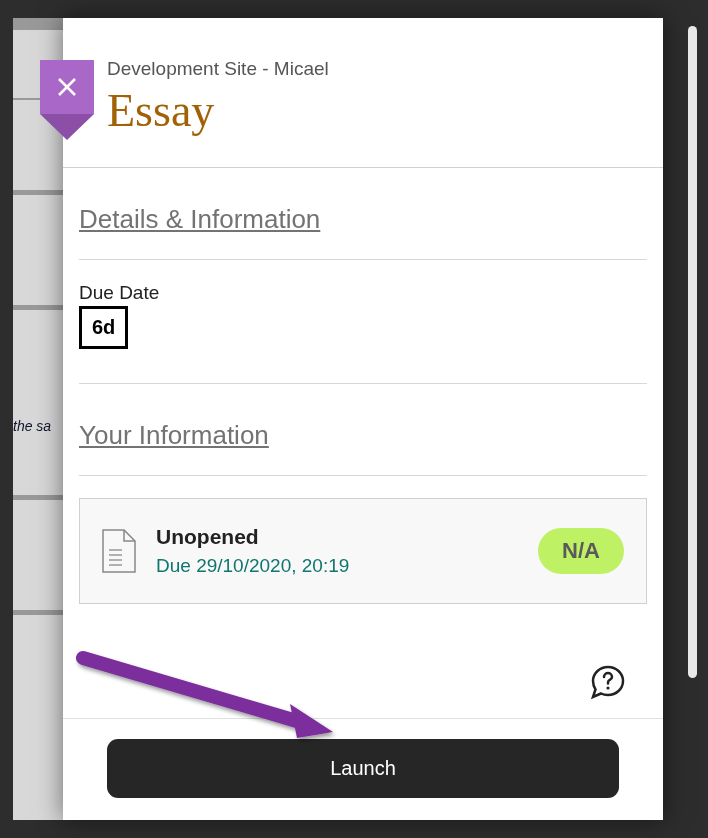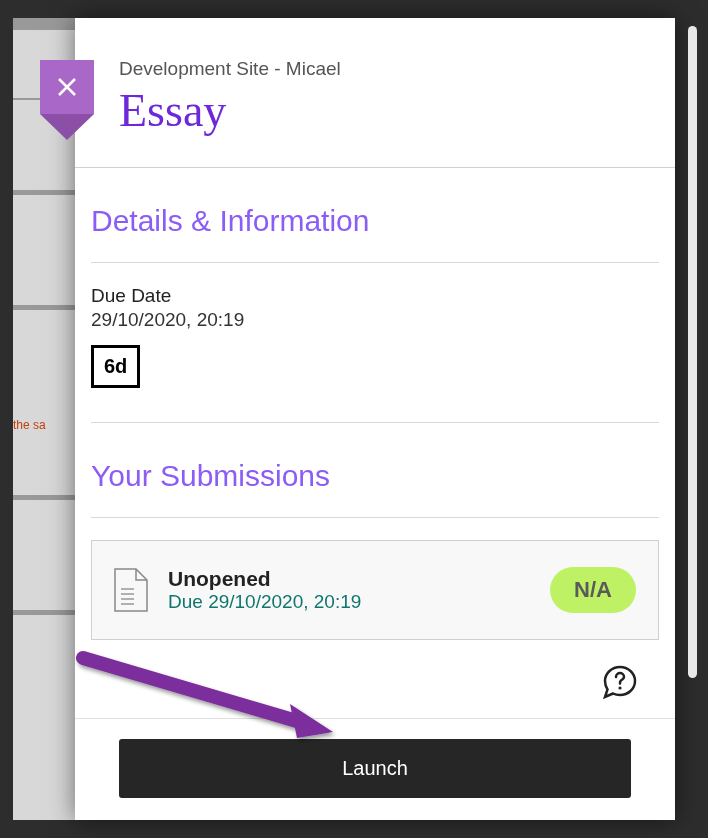--- a/index.html
+++ b/index.html
@@ -16,39 +16,40 @@
       top: 18px;
       left: 13px;
       width: 62px;
       height: 802px;
       background: #999;
     }
     .bg-text {
       position: absolute;
       top: 415px;
       left: 13px;
-      color: #c2410c;
-      font-size: 12px;
+      color: #0f172a;
+      font-size: 14px;
       background: #d8d8d8;
       padding: 3px 0;
       width: 62px;
       white-space: nowrap;
       overflow: hidden;
+      font-style: italic;
     }
     .bg-row { position: absolute; left: 13px; width: 62px; background: #d8d8d8; }
     .r1 { top: 30px; height: 68px; }
     .r2 { top: 100px; height: 90px; }
     .r3 { top: 195px; height: 110px; }
     .r4 { top: 310px; height: 185px; }
     .r5 { top: 500px; height: 110px; }
     .r6 { top: 615px; height: 205px; }
     .panel {
       position: absolute;
       top: 18px;
-      left: 75px;
+      left: 63px;
       width: 600px;
       height: 802px;
       background: #fff;
       box-shadow: 0 0 24px rgba(0,0,0,0.5);
       display: flex;
       flex-direction: column;
     }
     .scrollbar-track {
       position: absolute;
       top: 26px;
@@ -89,34 +90,35 @@
     }
     .site-name {
       color: #555;
       font-size: 19px;
       margin-bottom: 4px;
     }
     .page-title {
       font-family: Georgia, 'Times New Roman', serif;
       font-size: 46px;
       font-weight: normal;
-      color: #6d28d9;
+      color: #a16207;
     }
     .content {
       flex: 1;
       padding: 0 16px;
       overflow-y: auto;
     }
     .section-title {
-      font-size: 30px;
-      color: #8b5cf6;
+      font-size: 26px;
+      color: #737373;
       font-weight: normal;
       padding: 36px 0 24px 0;
       border-bottom: 1px solid #d8d8d8;
       margin: 0 0 22px 0;
+      text-decoration: underline;
     }
     .due-label {
       font-weight: 400;
       font-size: 19px;
       color: #222;
       margin-bottom: 2px;
     }
     .due-value {
       font-size: 19px;
       color: #333;
@@ -140,21 +142,21 @@
       align-items: center;
       gap: 20px;
       margin-bottom: 20px;
     }
     .doc-icon { width: 34px; height: 44px; flex-shrink: 0; }
     .submission-info { flex: 1; }
     .submission-status {
       font-weight: 700;
       font-size: 21px;
       color: #222;
-      margin-bottom: 0;
+      margin-bottom: 6px;
     }
     .submission-due {
       font-size: 19px;
       color: #0f766e;
     }
     .grade-pill {
       background: #bef264;
       border-radius: 24px;
       padding: 10px 24px;
       font-size: 22px;
@@ -173,21 +175,21 @@
       padding: 20px 44px 22px 44px;
       border-top: 1px solid #e0e0e0;
     }
     .launch-btn {
       width: 100%;
       background: #262626;
       color: #fff;
       border: none;
       font-size: 20px;
       padding: 18px 0;
-      border-radius: 3px;
+      border-radius: 11px;
       cursor: pointer;
     }
     .annotation-arrow {
       position: absolute;
       top: 650px;
       left: 75px;
       width: 270px;
       height: 100px;
       pointer-events: none;
       z-index: 20;
@@ -207,25 +209,24 @@
 
 <div class="panel">
   <div class="header">
     <div class="site-name">Development Site - Micael</div>
     <h1 class="page-title">Essay</h1>
   </div>
 
   <div class="content">
     <h2 class="section-title">Details &amp; Information</h2>
     <div class="due-label">Due Date</div>
-    <div class="due-value">29/10/2020, 20:19</div>
     <div class="days-badge">6d</div>
     <div class="divider"></div>
 
-    <h2 class="section-title submissions">Your Submissions</h2>
+    <h2 class="section-title submissions">Your Information</h2>
 
     <div class="submission-card">
       <svg class="doc-icon" viewBox="0 0 34 44">
         <path d="M1 1 L22 1 L33 12 L33 43 L1 43 Z" fill="none" stroke="#888" stroke-width="1.5"></path>
         <path d="M22 1 L22 12 L33 12" fill="none" stroke="#888" stroke-width="1.5"></path>
         <line x1="7" y1="21" x2="20" y2="21" stroke="#888" stroke-width="1.3"></line>
         <line x1="7" y1="26" x2="20" y2="26" stroke="#888" stroke-width="1.3"></line>
         <line x1="7" y1="31" x2="20" y2="31" stroke="#888" stroke-width="1.3"></line>
         <line x1="7" y1="36" x2="20" y2="36" stroke="#888" stroke-width="1.3"></line>
       </svg>

